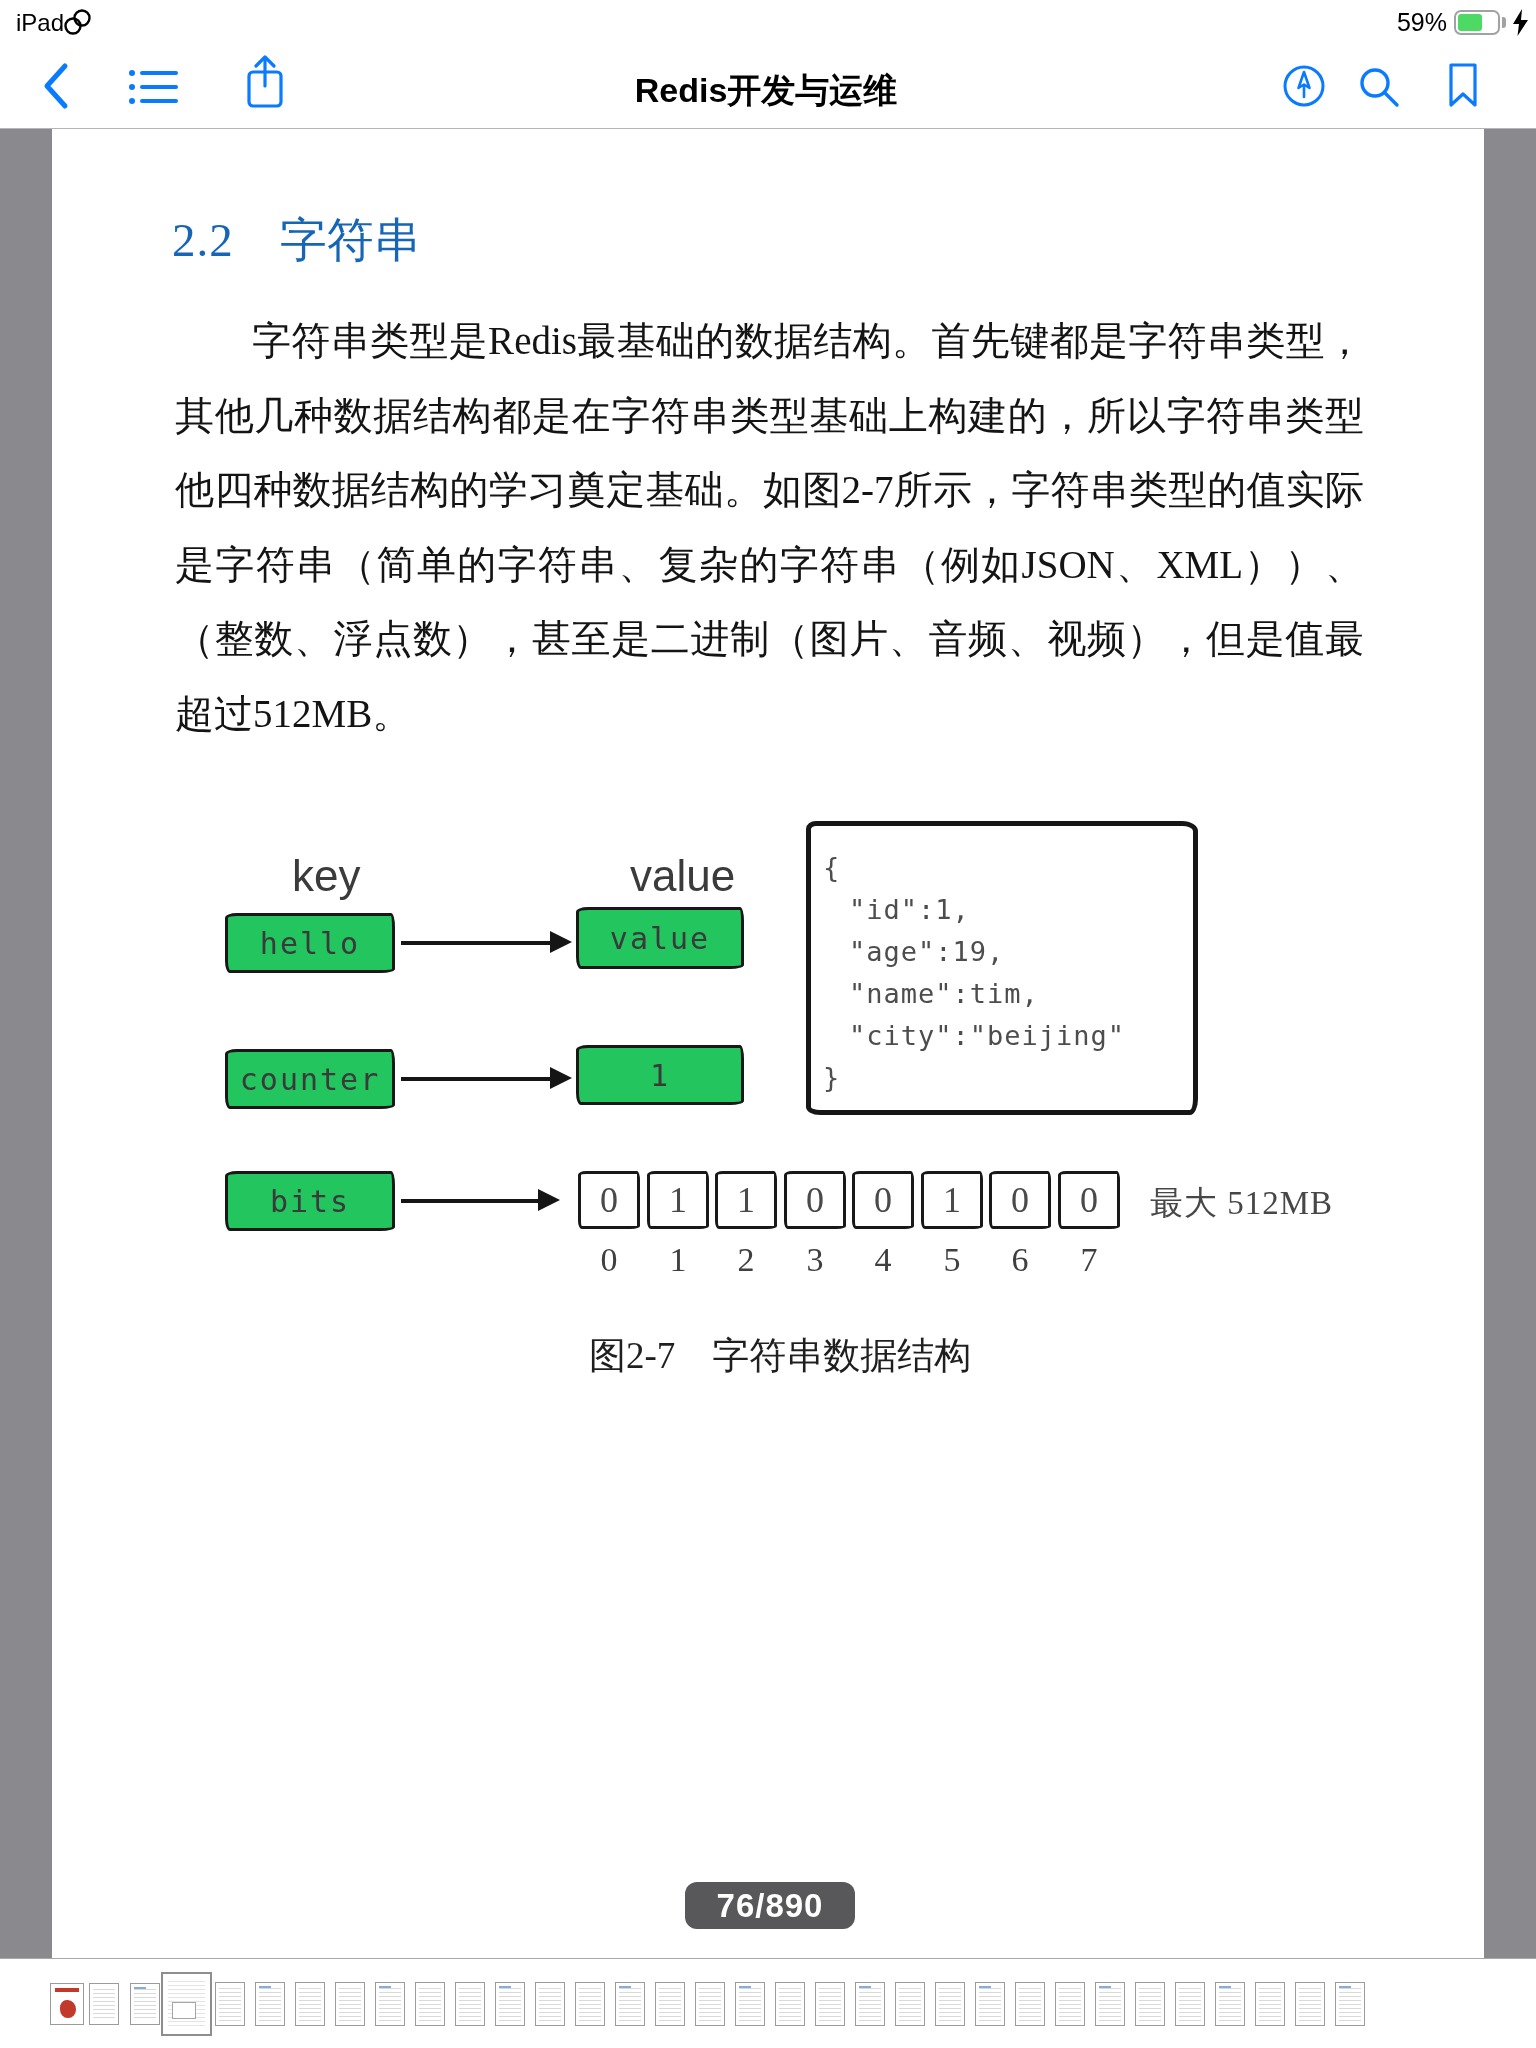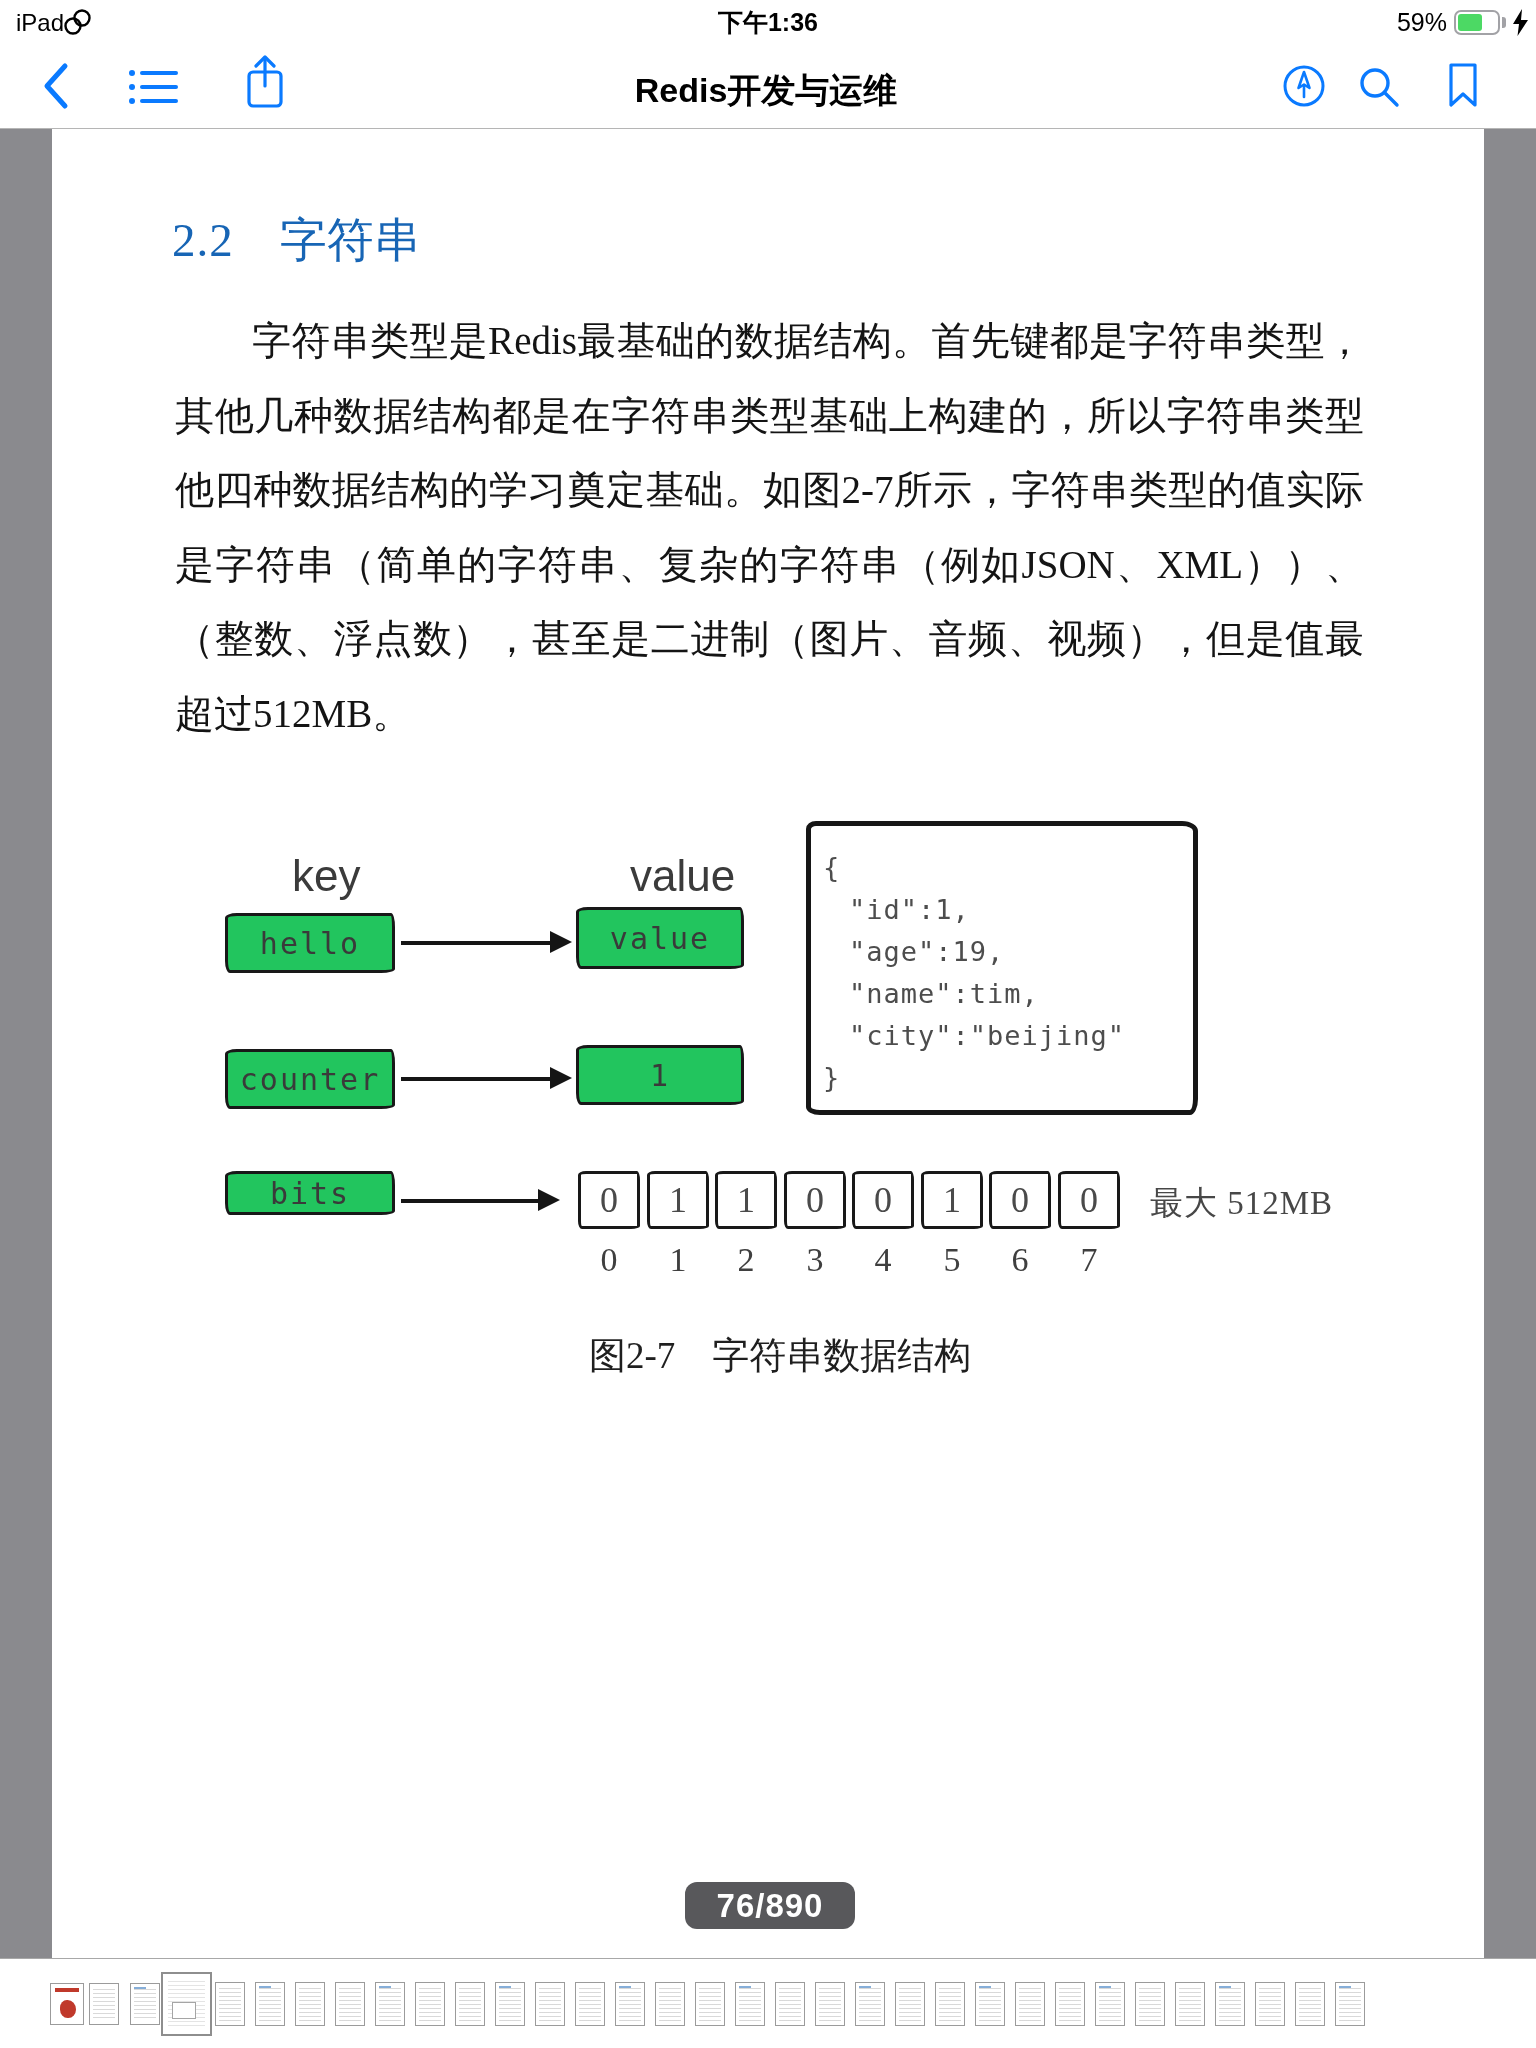--- a/index.html
+++ b/index.html
@@ -76,21 +76,20 @@
 <div id="screen">
 
   <div id="status-bar">
     <div id="st-device" class="st-text">iPad</div>
     <div style="position:absolute;left:62px;top:8px;">
       <svg width="32" height="30" viewBox="0 0 32 30">
         <circle cx="11" cy="18" r="7.5" fill="none" stroke="#000" stroke-width="2.4"></circle>
         <circle cx="20" cy="10" r="7.5" fill="none" stroke="#000" stroke-width="2.4"></circle>
       </svg>
     </div>
-    <div id="st-time" class="st-text">下午1:36</div>
     <div id="st-right">
       <span id="st-batt-pct">59%</span>
       <span class="batt-body">
           <span class="batt-fill"></span>
         </span>
       <span class="batt-nub"></span>
       <span>
         <svg width="15" height="27" viewBox="0 0 15 27">
             <path d="M9 0 L0 15 H6 L4.5 27 L15 11 H8 Z" fill="#000"></path>
           </svg>
@@ -169,21 +168,21 @@
 
       <div id="json-box" style="left:754px;top:692px;width:392px;height:294px;">
         <div class="jline brace" style="top:26px;">{</div>
         <div class="jline" style="top:68px;">"id":1,</div>
         <div class="jline" style="top:110px;">"age":19,</div>
         <div class="jline" style="top:152px;">"name":tim,</div>
         <div class="jline" style="top:194px;">"city":"beijing"</div>
         <div class="jline brace" style="top:236px;">}</div>
       </div>
 
-      <div class="skbox" style="left:173px;top:1042px;width:170px;height:44px;">bits</div>
+      <div class="skbox" style="left:173px;top:1042px;width:170px;height:60px;">bits</div>
       <div class="arrow" style="left:349px;top:1070px;width:138px;"></div>
 
       <div style="position:absolute;left:526px;top:1042px;width:545px;height:58px;">
         <div class="bitcell" style="left:0;">0</div>
         <div class="bitcell" style="left:69px;">1</div>
         <div class="bitcell" style="left:137px;">1</div>
         <div class="bitcell" style="left:206px;">0</div>
         <div class="bitcell" style="left:274px;">0</div>
         <div class="bitcell" style="left:343px;">1</div>
         <div class="bitcell" style="left:411px;">0</div>

